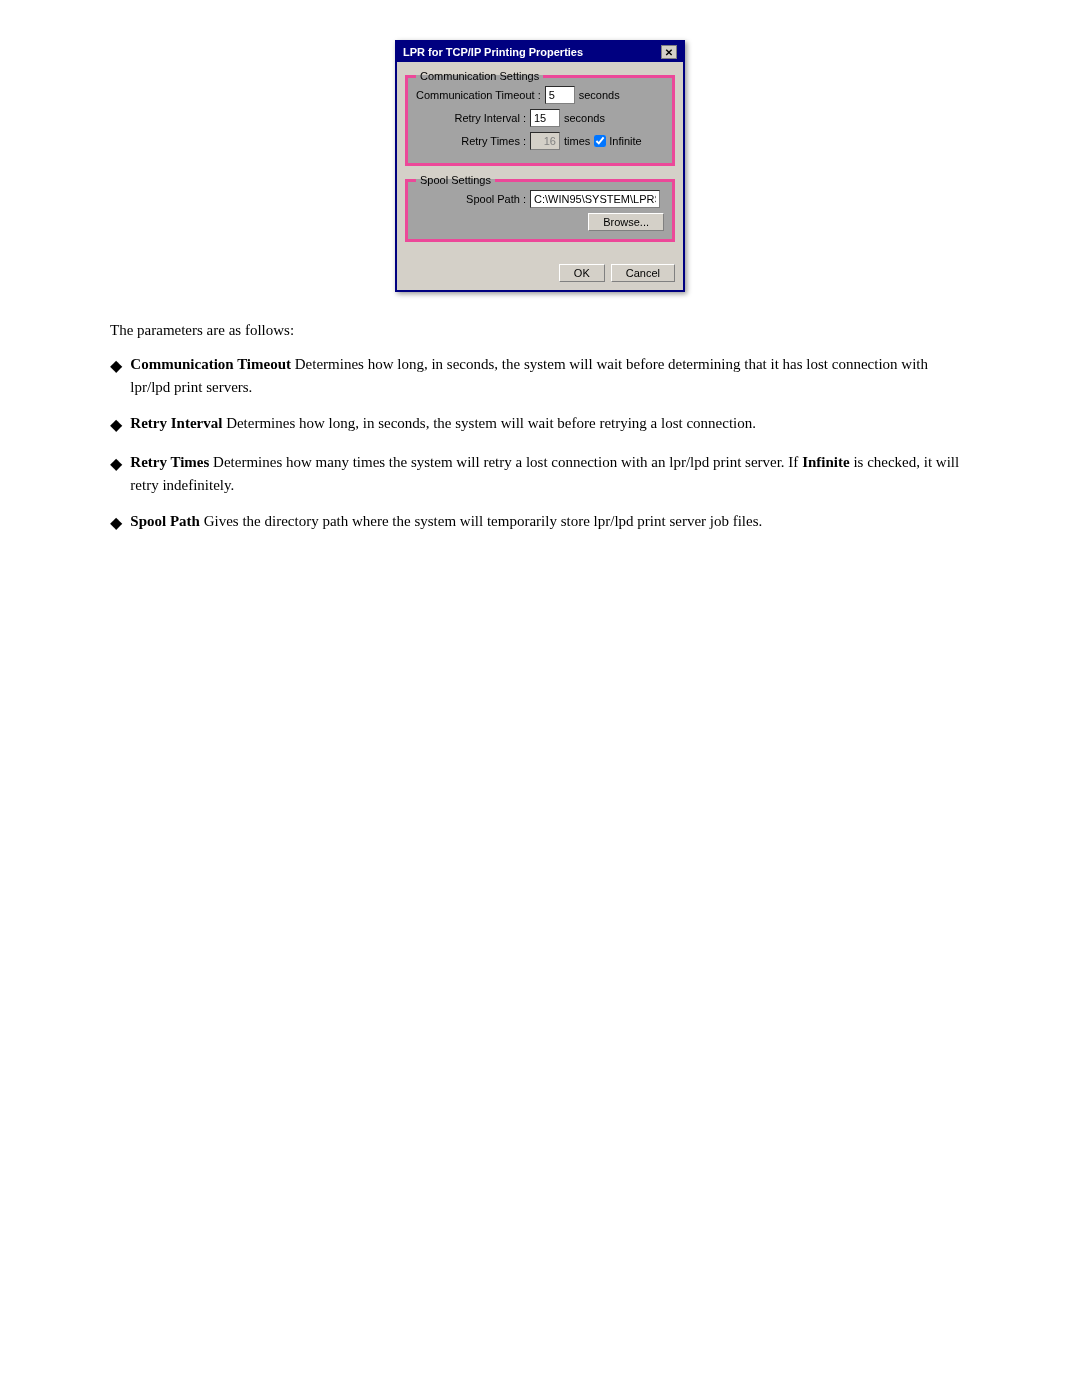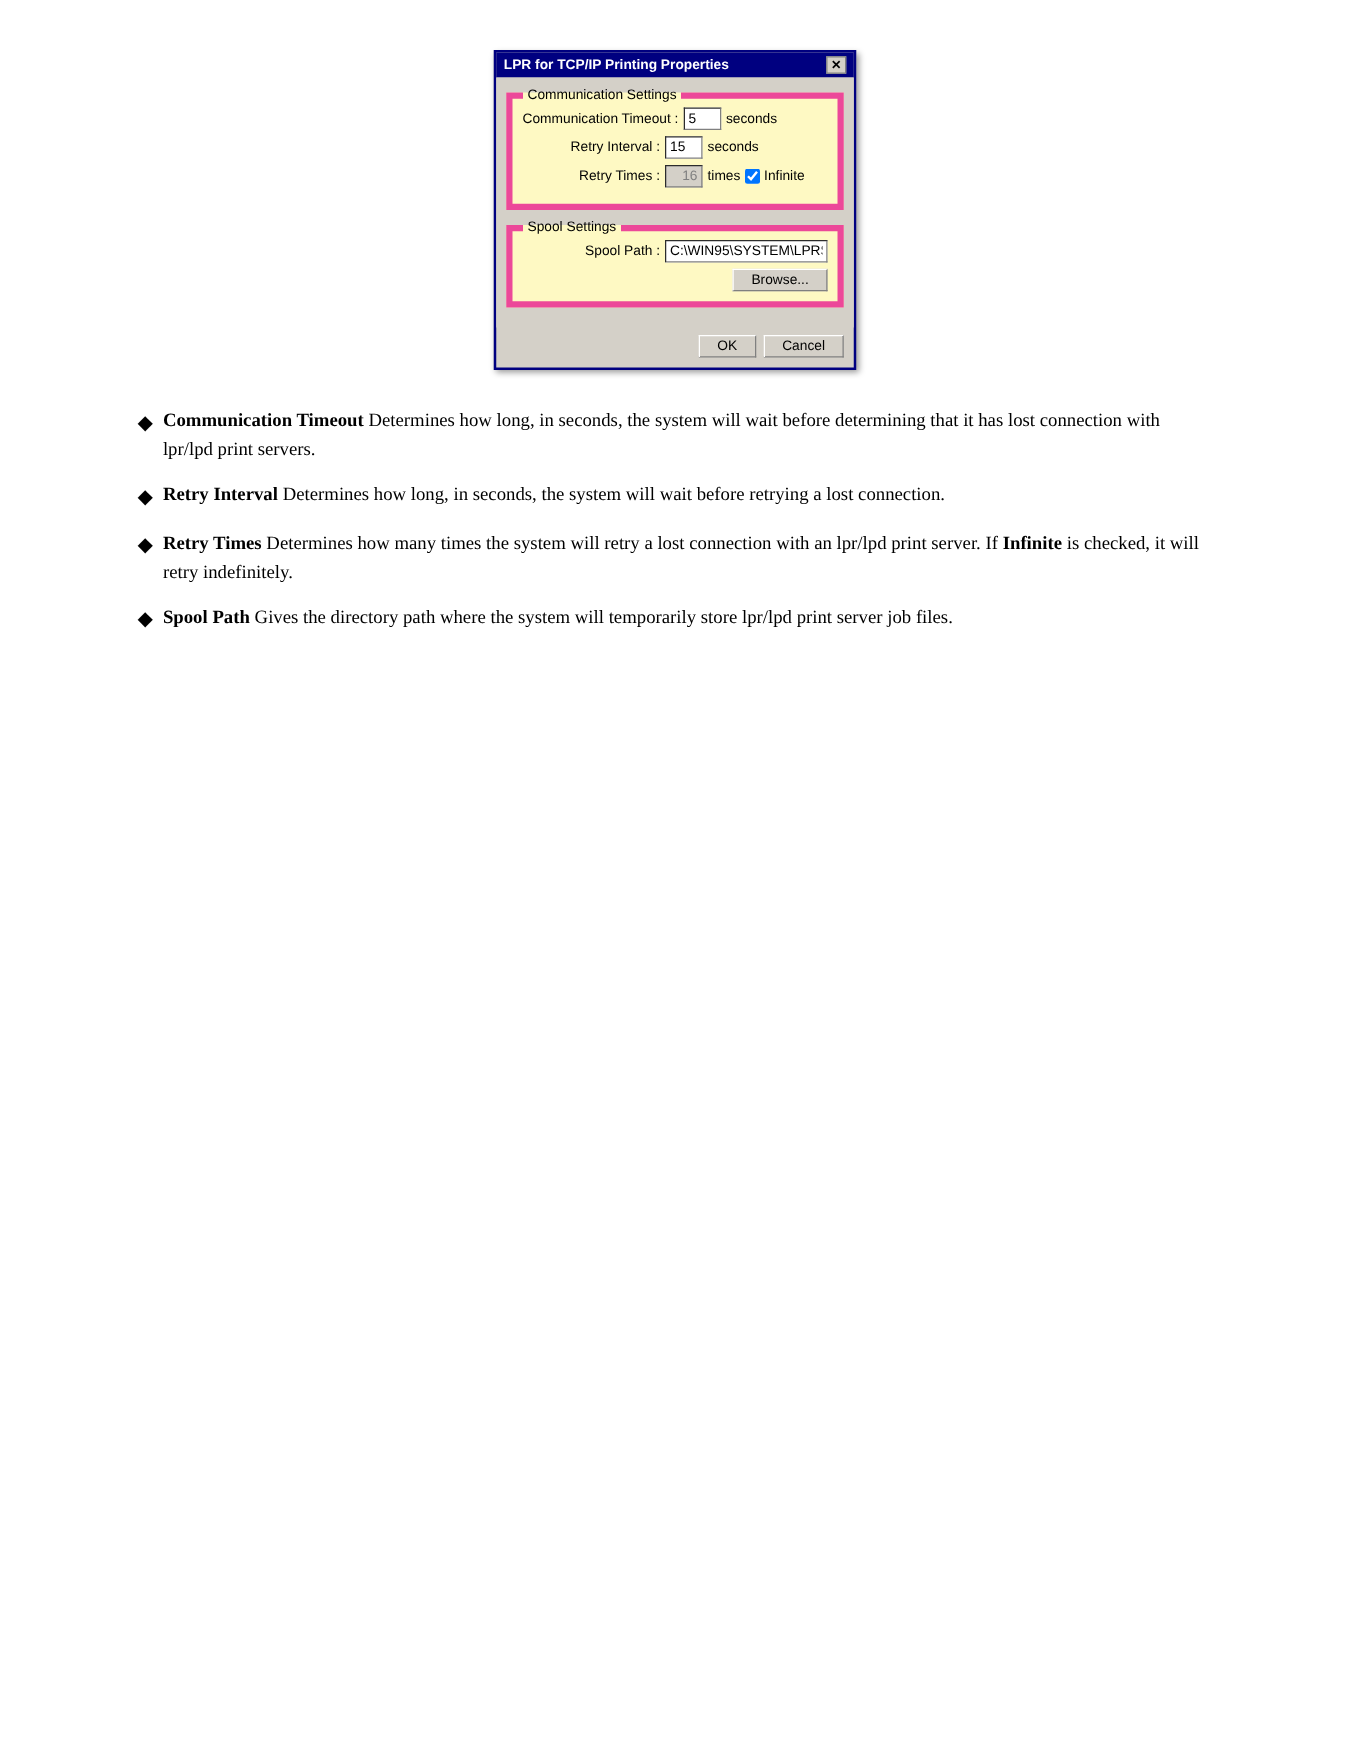--- a/index.html
+++ b/index.html
@@ -88,22 +88,22 @@
     .dialog-tab.inactive {
       background: #bdb9b0;
     }
 
     .dialog-body {
       padding: 8px;
       background: #d4d0c8;
     }
 
     .fieldset-group {
-      border: 5px solid #ec4899;
-      background: #fef9c3;
+      border: 3px solid #ec4899;
+      background: #a3a3a3;
       padding: 4px 8px 8px 8px;
       margin-bottom: 8px;
     }
 
     .fieldset-legend {
       font-size: 11px;
       font-weight: normal;
       padding: 0 4px;
       color: #000000;
     }
@@ -298,20 +298,21 @@
       </div>
 
       <div class="dialog-buttons">
         <button class="btn">OK</button>
         <button class="btn">Cancel</button>
       </div>
     </div>
   </div>
 
   <div class="main-text">
+    <p class="intro-para">The parameters are as follows:</p>
 
     <ul class="bullet-list">
 
       <li class="bullet-item">
         <span class="bullet-diamond">◆</span>
         <span class="bullet-text">
           <span class="term">Communication Timeout</span>
           <span>   Determines how long, in seconds, the system will wait before determining that it has lost connection with lpr/lpd print servers.</span>
         </span>
       </li>

